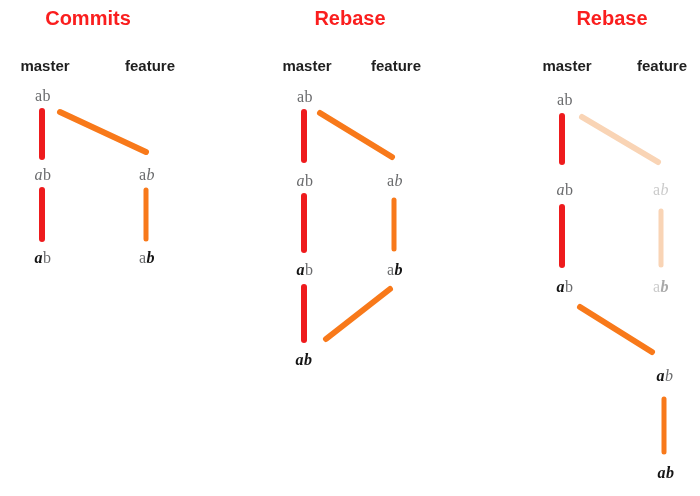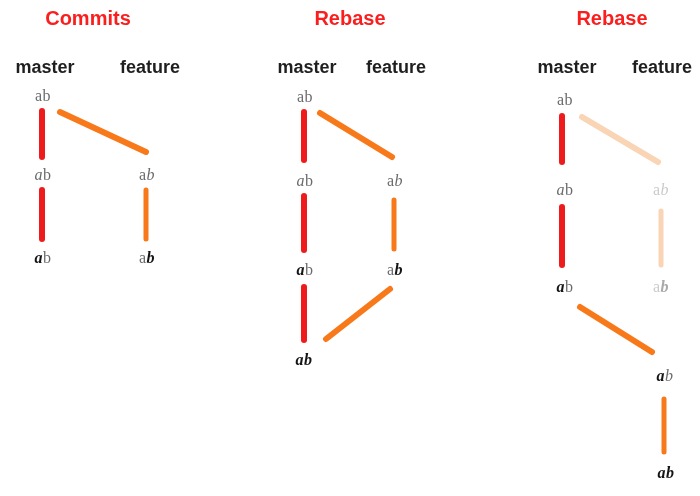--- a/index.html
+++ b/index.html
@@ -8,21 +8,21 @@
     font-family:"Liberation Sans",sans-serif;
   }
   .edges{position:absolute;left:0;top:0;width:700px;height:496px;}
   .title{
     position:absolute;top:7px;transform:translateX(-50%);
     font-size:20px;font-weight:700;line-height:22px;color:var(--title-red,#fa1e1e);
     white-space:nowrap;
   }
   .branch-label{
     position:absolute;top:57px;transform:translateX(-50%);
-    font-size:18px;font-weight:700;color:var(--label-black,#1f1f1f);white-space:nowrap;
+    font-size:15px;font-weight:700;color:var(--label-black,#1f1f1f);white-space:nowrap;
   }
   .node{
     position:absolute;transform:translate(-50%,-50%);
     font-size:16px;line-height:1;white-space:nowrap;letter-spacing:0.5px;font-family:Liberation Serif, serif;
   }
   .ch-gray{color:var(--letter-gray,#6a6b6d);}
   .ch-gray-italic{color:var(--letter-gray,#6a6b6d);font-style:italic;}
   .ch-black-bold{color:var(--letter-black,#151515);font-weight:700;font-style:italic;}
   .ch-faded{color:var(--letter-faded,#cbcbcb);}
   .ch-faded-italic{color:var(--letter-faded,#cbcbcb);font-style:italic;}

